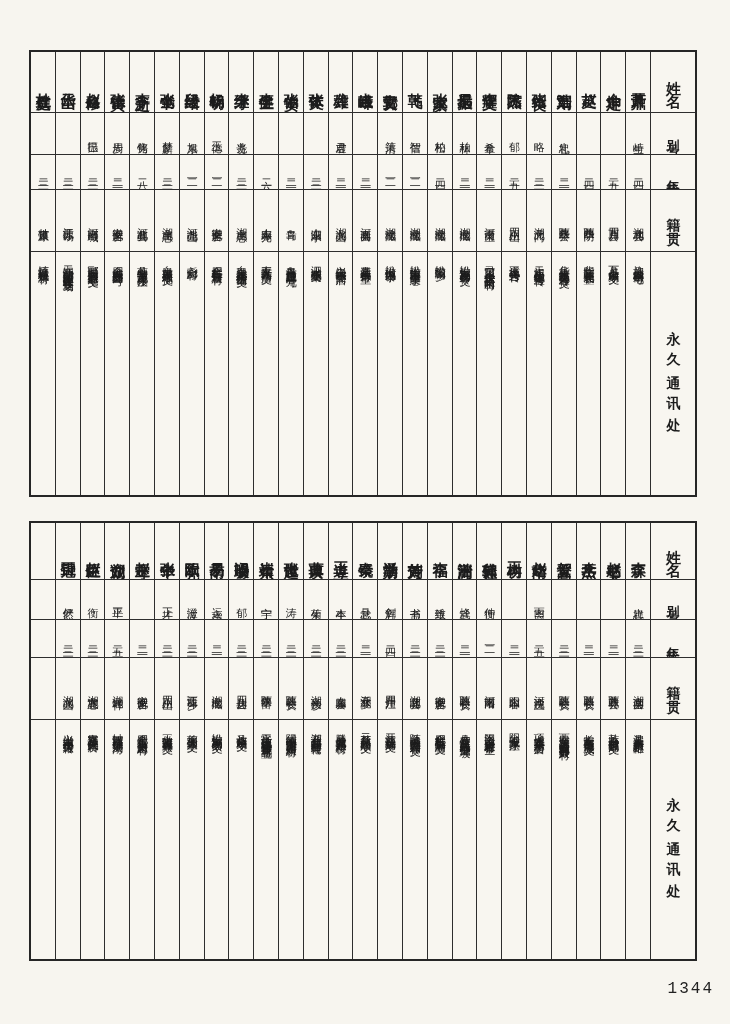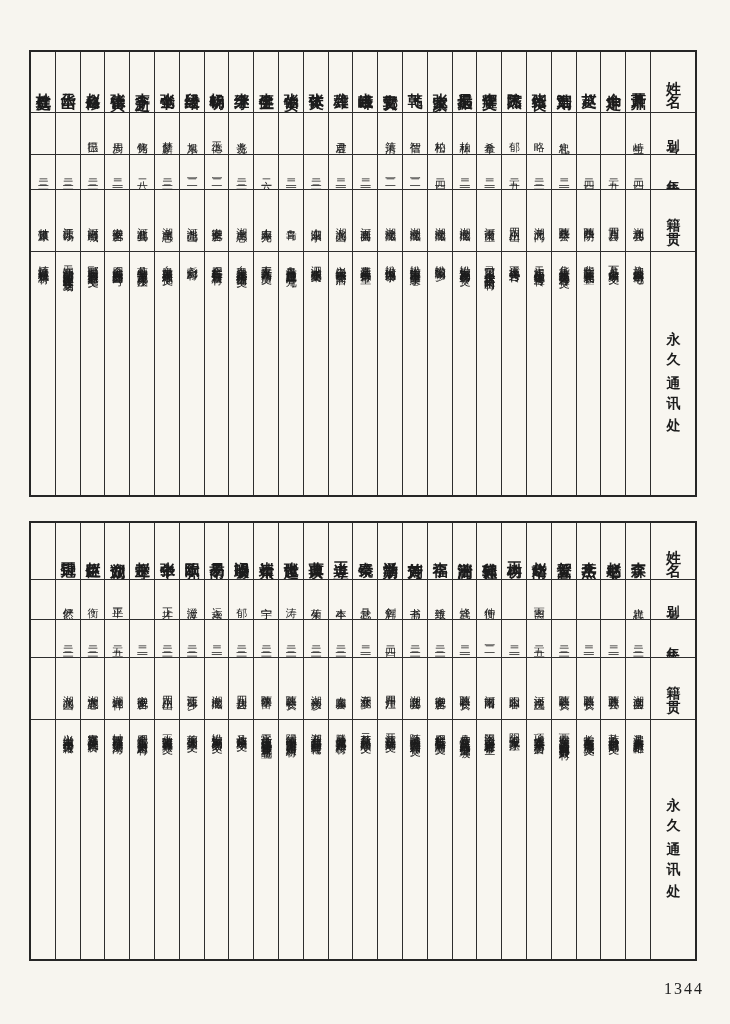--- a/index.html
+++ b/index.html
@@ -62,23 +62,23 @@
   
   .hdr .vtxt { font-weight:700; }
   .hdr .name  .vtxt { font-size:15px; letter-spacing:13px; }
   .hdr .alias .vtxt { font-size:13px; letter-spacing:5px;  font-weight:700; }
   .hdr .age   .vtxt { font-size:13px; letter-spacing:2px;  font-weight:700; }
   .hdr .native .vtxt{ font-size:14px; letter-spacing:14px; }
   .hdr .cell.address { align-items:center; padding-top:0; }
   .hdr .address .vtxt{ font-size:14px; letter-spacing:22px; max-height:none; }
 
   .page-number {
-    position:absolute; top:980px; right:26px;
+    position:absolute; top:980px; right:16px;
     font-size:16px; letter-spacing:2px; color:#222;
-    font-family:Liberation Serif, serif;
+    font-family:Liberation Mono, monospace;
     margin-left:20px;
   }
 </style>
 </head>
 <body>
 
 <div class="sheet">
   <div id="table-top" class="dtable">
       <div class="col">
         <div class="cell name">

